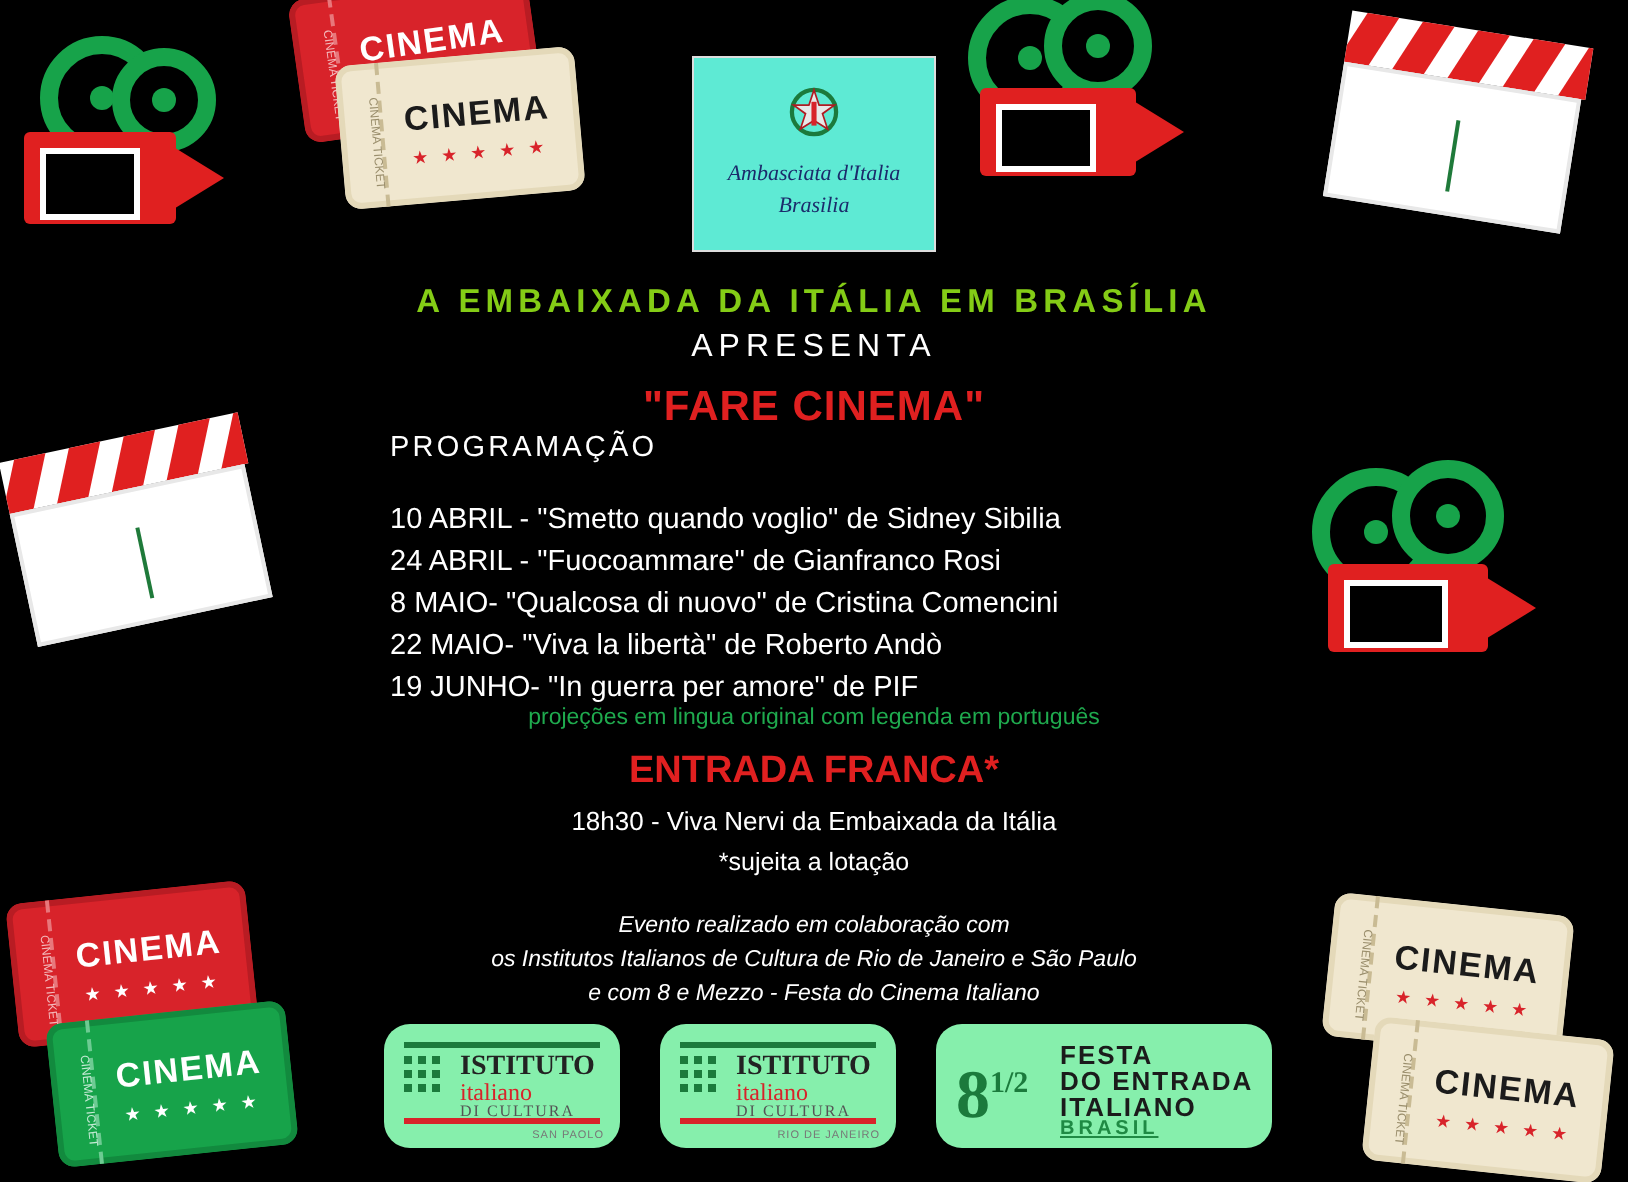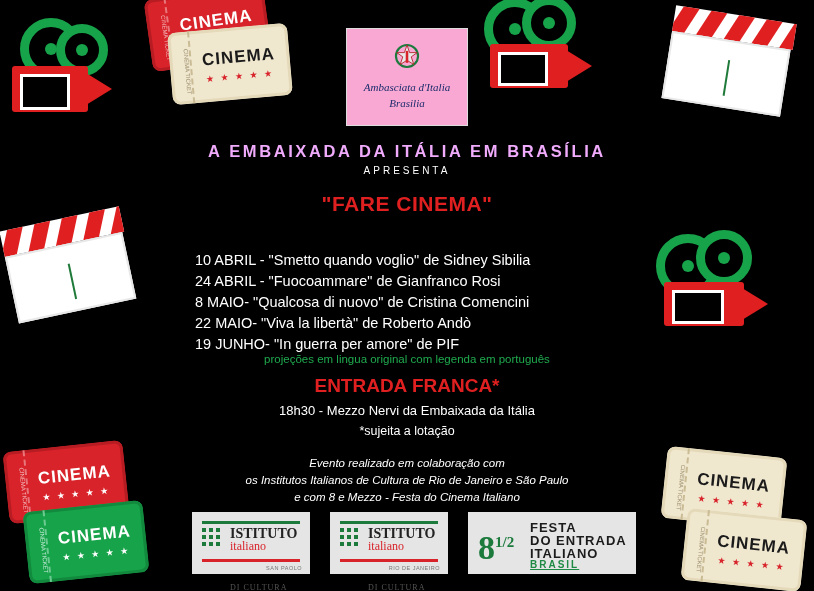--- a/index.html
+++ b/index.html
@@ -143,21 +143,21 @@
     text-align: center;
   }
 
   .emblem {
     position: absolute;
     left: 50%;
     transform: translateX(-50%);
     top: 28px;
     width: 122px;
     height: 98px;
-    background: #f9a8d4;
+    background: #5eead4;
     border: 1px solid #dddddd;
     box-sizing: border-box;
   }
   .emblem .crest {
     position: absolute;
     left: 50%;
     transform: translateX(-50%);
     top: 10px;
     width: 34px; height: 34px;
   }
@@ -172,27 +172,27 @@
   .emblem .eline1 { top: 52px; font-size: 11px; }
   .emblem .eline2 { top: 68px; font-size: 11px; text-align: center; }
 
   .headline {
     position: absolute;
     top: 142px;
     width: 100%;
     font-size: 16.5px;
     font-weight: bold;
     letter-spacing: 2.6px;
-    color: #f0abfc;
+    color: #84cc16;
   }
   .headline2 {
     position: absolute;
     top: 165px;
     width: 100%;
-    font-size: 10px;
+    font-size: 16px;
     font-weight: normal;
     letter-spacing: 3px;
     color: #ffffff;
   }
   .title-red {
     position: absolute;
     top: 192px;
     width: 100%;
     font-size: 21px;
     font-weight: bold;
@@ -262,22 +262,23 @@
   
   .logos {
     position: absolute;
     top: 512px;
     left: 0;
     width: 814px;
     height: 66px;
   }
   .logo {
     position: absolute;
-    background: #e5e5e5;
+    background: #86efac;
     box-sizing: border-box;
+    border-radius: 13px;
   }
   .iic {
     width: 118px; height: 62px;
     padding: 6px 6px 4px 6px;
   }
   .iic .grid {
     position: absolute;
     left: 10px; top: 16px;
     width: 24px; height: 26px;
   }
@@ -297,21 +298,21 @@
   .iic .w1, .iic .w2, .iic .w3 {
     position: absolute;
     left: 38px;
     color: #333333;
     font-family: "Liberation Serif", serif;
     text-align: left;
     white-space: nowrap;
   }
   .iic .w1 { top: 14px; font-size: 14px; font-weight: bold; color: #222; }
   .iic .w2 { top: 27px; font-size: 12px; color: #d8232a; }
-  .iic .w3 { top: 39px; font-size: 8px; color: #555; letter-spacing: 1px; margin-top: 32px; }
+  .iic .w3 { top: 39px; font-size: 8px; color: #555; letter-spacing: 1px; }
   .iic .city {
     position: absolute;
     right: 8px; bottom: 3px;
     font-size: 5.5px;
     color: #777;
     letter-spacing: 0.5px;
   }
 
   .festa {
     width: 168px; height: 62px;
@@ -437,32 +438,33 @@
       <rect x="18.5" y="14" width="3" height="14" fill="#d8232a"></rect>
     </svg>
     <div class="eline1">Ambasciata d'Italia</div>
     <div class="eline2">Brasilia</div>
   </div>
 
   <div class="headline">A EMBAIXADA DA ITÁLIA EM BRASÍLIA</div>
   <div class="headline2">APRESENTA</div>
   <div class="title-red">"FARE CINEMA"</div>
 
+  <div class="prog-label">PROGRAMAÇÃO</div>
 
   <div class="films">
     <div>10 ABRIL - "Smetto quando voglio" de Sidney Sibilia</div>
     <div>24 ABRIL - "Fuocoammare" de Gianfranco Rosi</div>
     <div>8 MAIO- "Qualcosa di nuovo" de Cristina Comencini</div>
     <div>22 MAIO- "Viva la libertà" de Roberto Andò</div>
     <div>19 JUNHO- "In guerra per amore" de PIF</div>
   </div>
 
   <div class="subtitle-note">projeções em lingua original com legenda em português</div>
   <div class="entrada">ENTRADA FRANCA*</div>
-  <div class="place">18h30 - Mezzo Nervi da Embaixada da Itália</div>
+  <div class="place">18h30 - Viva Nervi da Embaixada da Itália</div>
   <div class="capacity">*sujeita a lotação</div>
 
   <div class="collab">
     <div>Evento realizado em colaboração com</div>
     <div>os Institutos Italianos de Cultura de Rio de Janeiro e São Paulo</div>
     <div>e com 8 e Mezzo - Festa do Cinema Italiano</div>
   </div>
 
   <div class="logos">
 

